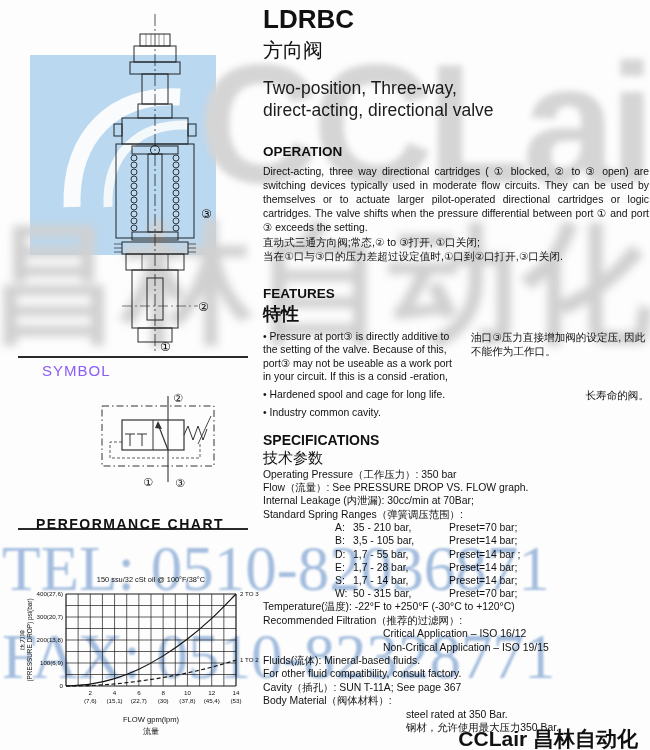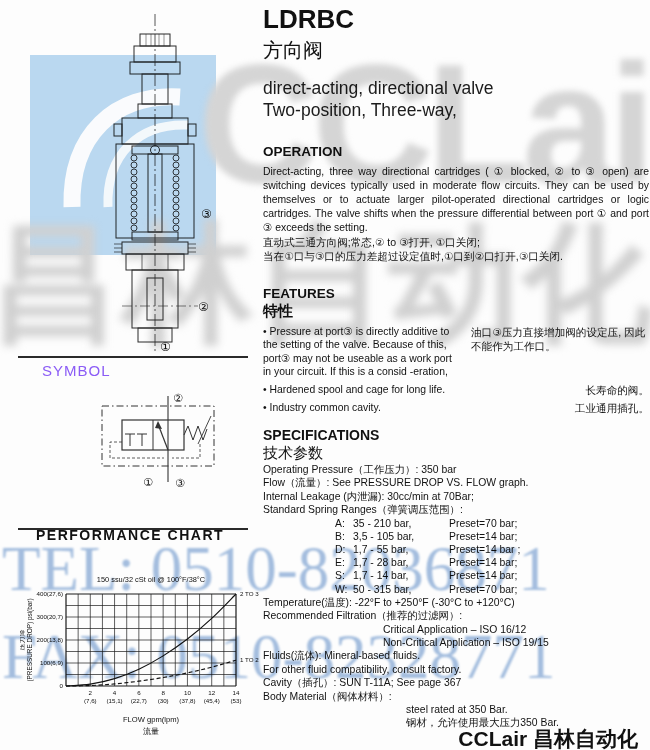--- a/index.html
+++ b/index.html
@@ -16,33 +16,33 @@
         font-size:63px;color:#a5bfe0;filter:blur(1px);white-space:nowrap;line-height:1;}
   .wm-fax{position:absolute;left:2px;top:626px;font-family:"Liberation Serif","DejaVu Serif",serif;
         font-size:63px;color:#a5bfe0;filter:blur(1px);white-space:nowrap;line-height:1;}
   
   .content{position:absolute;inset:0;z-index:2;}
   #valve-drawing{position:absolute;left:48px;top:10px;}
   .divider{position:absolute;left:18px;width:230px;height:2px;background:#2a2a2a;}
   #div1{top:356px;} #div2{top:528px;}
   #symbol-heading{position:absolute;left:42px;top:362px;font-size:15px;letter-spacing:1px;color:#8b5cf6;}
   #symbol-svg{position:absolute;left:80px;top:388px;}
-  #perf-heading{position:absolute;left:36px;top:527px;font-size:14px;font-weight:bold;letter-spacing:1.5px;}
+  #perf-heading{position:absolute;left:36px;top:516px;font-size:14px;font-weight:bold;letter-spacing:1.5px;}
   #chart-wrap{position:absolute;left:20px;top:572px;}
   
   .rcol{position:absolute;left:263px;top:5px;width:386px;}
   .model{font-size:26px;font-weight:bold;line-height:1.1;}
   .model-cn{font-size:20px;margin-top:3px;}
   .subtitle{font-size:17.5px;line-height:22px;margin-top:13px;color:#1c1c1c;}
   .sec-h{font-size:13.5px;font-weight:bold;margin-top:0;}
   .op-h{margin-top:23px;}
   .body-txt{font-size:10.4px;line-height:14px;text-align:justify;margin-top:6px;color:#101010;}
   .cn-line{font-size:10.6px;line-height:14px;color:#101010;}
   .feat-h{margin-top:23px;}
-  .sec-h-cn{font-size:15px;font-weight:bold;margin-top:1px;}
+  .sec-h-cn{font-size:18px;font-weight:bold;margin-top:1px;}
   .feat-row{display:flex;justify-content:space-between;margin-top:4px;}
   .feat-en{font-size:10.4px;line-height:13.6px;width:196px;}
   .feat-cn{font-size:10.6px;line-height:14px;width:178px;}
   .feat-cn.ra{text-align:right;}
   .spec-h{margin-top:12px;font-size:14px;}
   .spec-h-cn{font-size:15px;font-weight:normal;margin-top:1px;}
   .spec-line{font-size:10.4px;line-height:13.4px;}
   .spec-line b{font-weight:normal;}
   .springs{margin-left:72px;}
   .spring-row{display:flex;font-size:10.4px;line-height:13.2px;}
@@ -214,43 +214,42 @@
           <text transform="translate(4 68) rotate(-90)" text-anchor="middle" font-size="7">压力降</text>
           <text x="131" y="150" text-anchor="middle" font-size="7.6">FLOW   gpm(lpm)</text>
           <text x="131" y="162" text-anchor="middle" font-size="8">流量</text>
         </svg>
     </div>
 
     <div class="rcol">
       <div class="model">LDRBC</div>
       <div class="model-cn">方向阀</div>
       <div class="subtitle">
+        <div>Two-position, Three-way,</div>
         <div>direct-acting, directional valve</div>
-        <div>Two-position, Three-way,</div>
       </div>
 
       <div class="sec-h op-h">OPERATION</div>
       <div class="body-txt">Direct-acting, three way directional cartridges ( ① blocked, ② to ③ open) are switching devices typically used in moderate flow circuits. They can be used by themselves or to actuate larger pilot-operated directional cartridges or logic cartridges. The valve shifts when the pressure differential between port ① and port ③ exceeds the setting.</div>
       <div class="cn-line">直动式三通方向阀;常态,② to ③打开, ①口关闭;</div>
       <div class="cn-line">当在①口与③口的压力差超过设定值时,①口到②口打开,③口关闭.</div>
 
       <div class="sec-h feat-h">FEATURES</div>
       <div class="sec-h-cn">特性</div>
 
       <div class="feat-row">
         <div class="feat-en">• <span>Pressure at port③ is directly additive to the setting of the valve. Because of this, port③ may not be useable as a work port in your circuit. If this is a consid -eration,</span></div>
         <div class="feat-cn">油口③压力直接增加阀的设定压, 因此不能作为工作口。</div>
       </div>
       <div class="feat-row">
         <div class="feat-en">• <span>Hardened spool and cage for long life.</span></div>
         <div class="feat-cn ra">长寿命的阀。</div>
       </div>
       <div class="feat-row">
         <div class="feat-en">• <span>Industry common cavity.</span></div>
-        <div class="feat-cn ra">工业通用插孔。</div>
       </div>
 
       <div class="sec-h spec-h">SPECIFICATIONS</div>
       <div class="spec-h-cn">技术参数</div>
 
       <div class="spec-line"><b>Operating Pressure（工作压力）</b><span>: 350 bar</span></div>
       <div class="spec-line"><b>Flow（流量）</b><span>: See PRESSURE DROP VS. FLOW graph.</span></div>
       <div class="spec-line"><b>Internal Leakage (内泄漏):</b><span>  30cc/min at 70Bar;</span></div>
       <div class="spec-line"><b>Standard Spring Ranges（弹簧调压范围）:</b></div>
 

